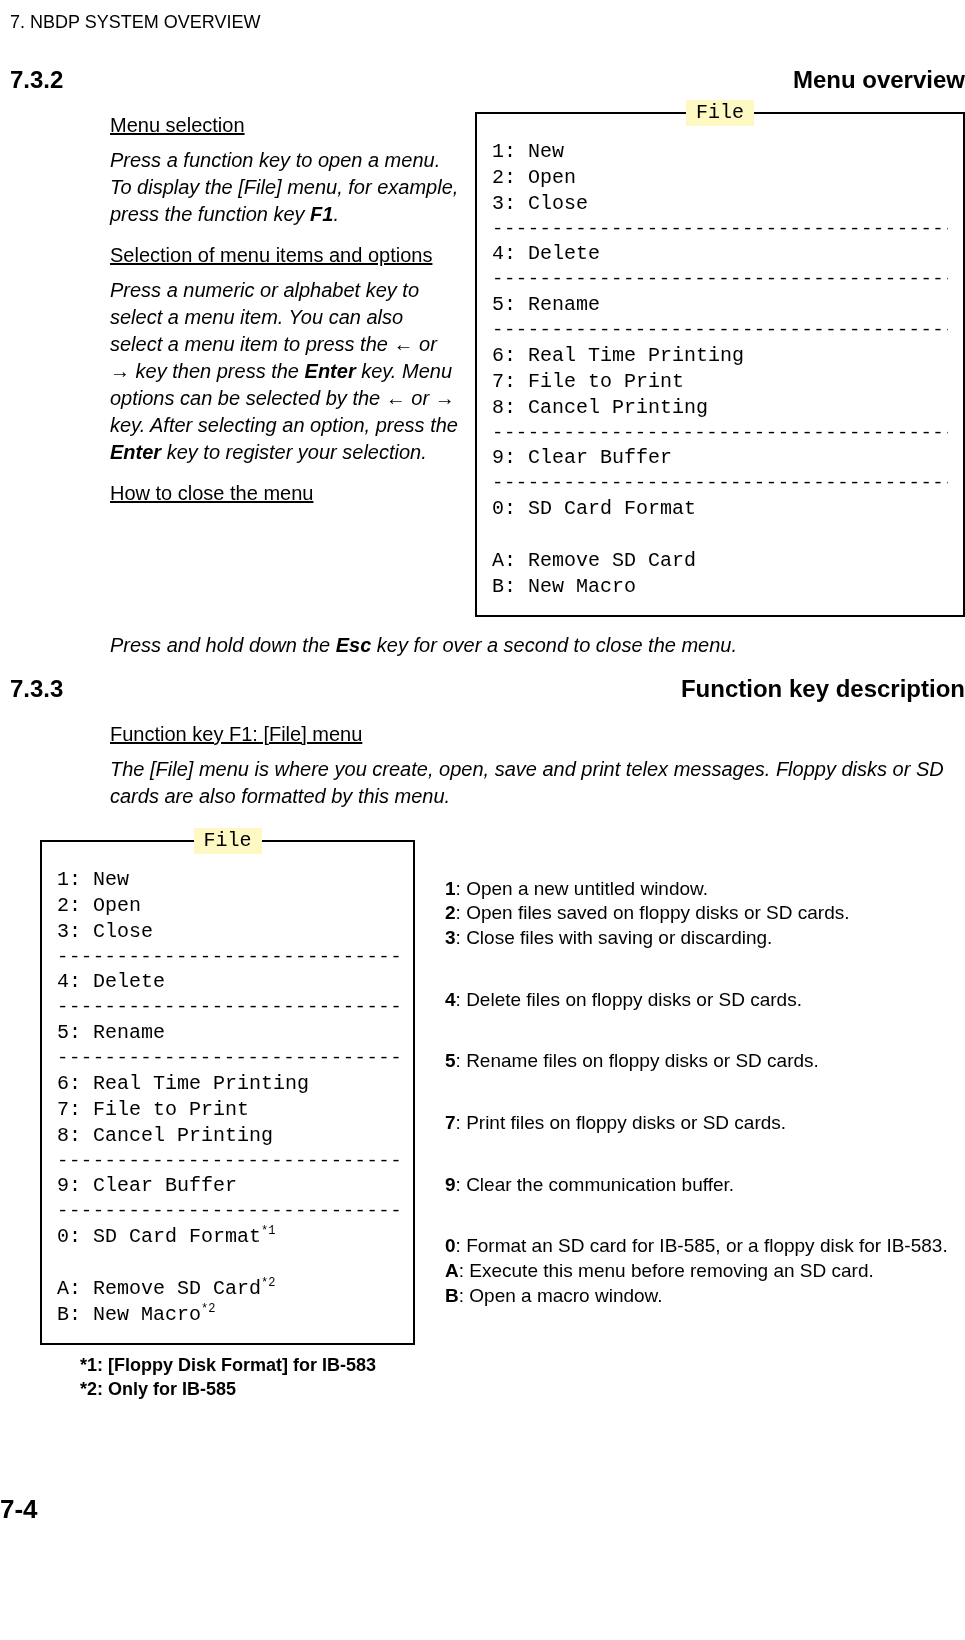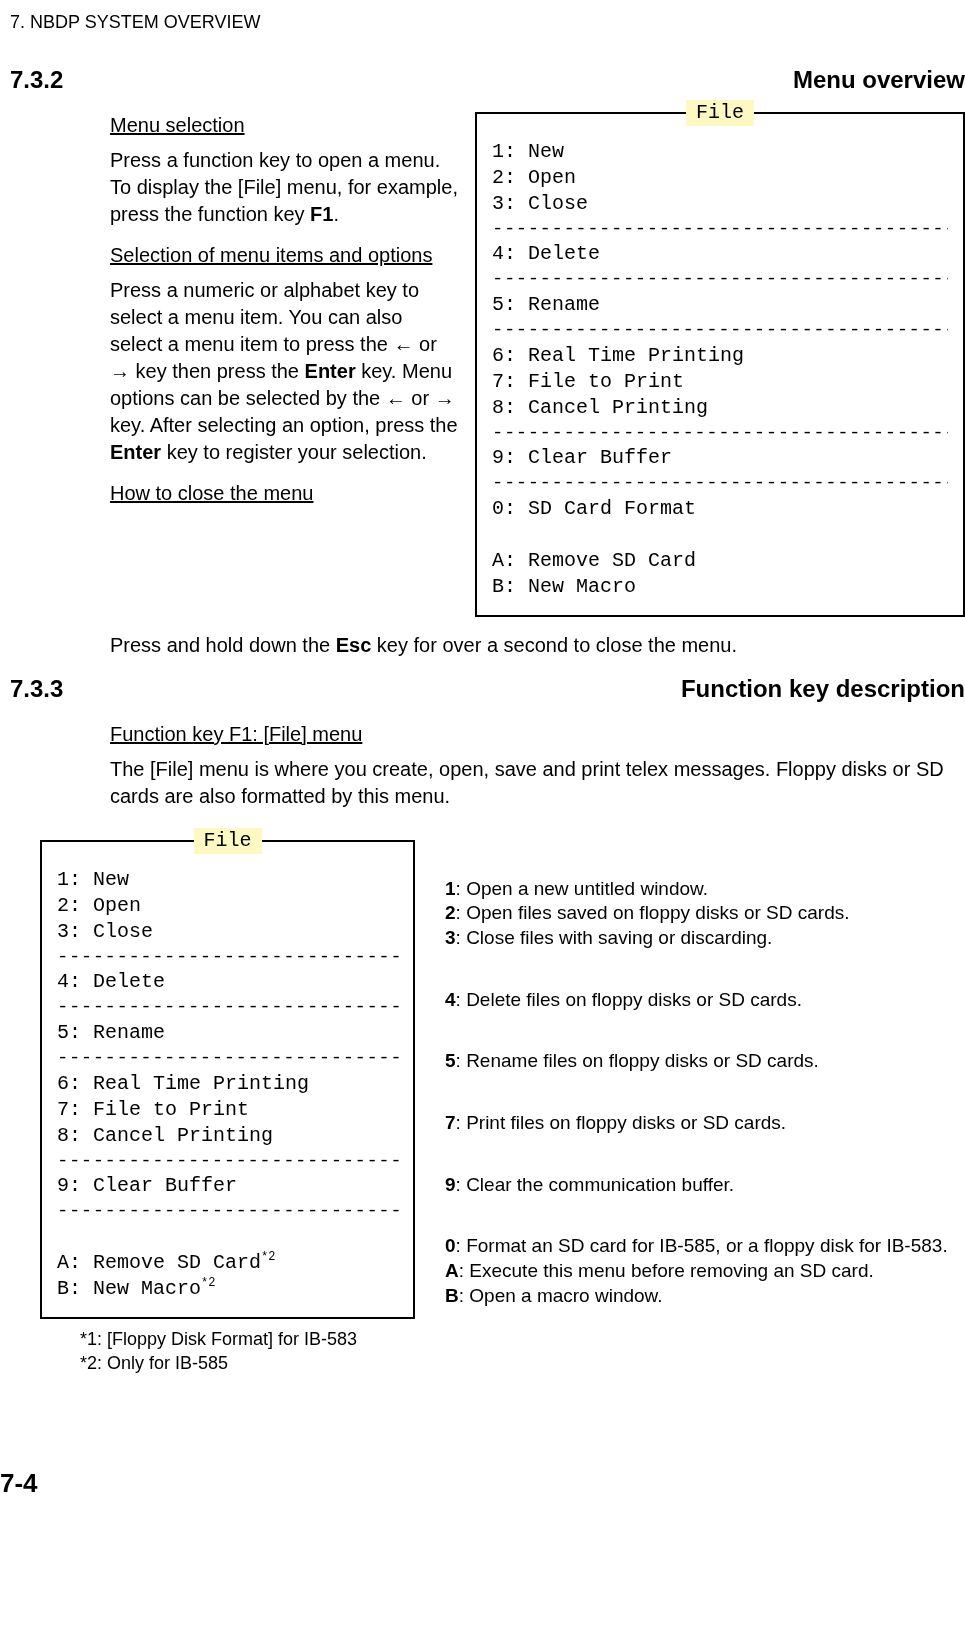--- a/index.html
+++ b/index.html
@@ -10,21 +10,21 @@
     font-size: 20px;
     line-height: 1.35;
     width: 965px;
     padding: 10px 0px 30px 10px;
   }
   .page-header { font-size: 18px; margin-bottom: 30px; }
   .section-num { float: left; width: 90px; font-weight: bold; font-size: 24px; }
   .section-title { font-weight: bold; font-size: 24px; margin-bottom: 15px; text-align: right; }
   .content-block { margin-left: 100px; }
   .sub-heading { font-weight: normal; text-decoration: underline; margin-top: 10px; margin-bottom: 8px; font-size: 20px; }
-  .para { margin-bottom: 14px; }
+  .para { margin-bottom: 14px; font-style: italic; }
   .float-box {
     float: right;
     width: 490px;
     border: 2px solid #000;
     margin: 0 0 15px 15px;
     position: relative;
     padding: 25px 15px 15px 15px;
     font-family: "Courier New", Courier, monospace;
     font-size: 20px;
     line-height: 1.3;
@@ -46,21 +46,21 @@
   .right-col { flex: 1; padding-left: 20px; font-size: 19px; line-height: 1.3; }
   .menu-box2 {
     border: 2px solid #000;
     position: relative;
     padding: 25px 10px 15px 15px;
     font-family: "Courier New", Courier, monospace;
     font-size: 20px;
     line-height: 1.3;
     margin: 0 10px 8px 30px;
   }
-  .notes { font-size: 18px; margin-left: 70px; }
+  .notes { font-size: 18px; margin-left: 70px; font-weight: bold; }
   .sup { font-size: 12px; vertical-align: super; }
   .page-num { font-weight: bold; font-size: 26px; margin-top: 90px; margin-left: -10px; }
   .arrow { font-family: Arial, sans-serif; }
   .desc-block { margin-bottom: 15px; margin-top: 37px; }
 </style>
 </head>
 <body>
 
 <div class="page-header">7.  NBDP SYSTEM OVERVIEW</div>
 
@@ -129,20 +129,21 @@
       <div>4: Delete</div>
       <div class="dashed">-----------------------------------------</div>
       <div>5: Rename</div>
       <div class="dashed">-----------------------------------------</div>
       <div>6: Real Time Printing</div>
       <div>7: File to Print</div>
       <div>8: Cancel Printing</div>
       <div class="dashed">-----------------------------------------</div>
       <div>9: Clear Buffer</div>
       <div class="dashed">-----------------------------------------</div>
+      <div><span>0: SD Card Format</span><span class="sup">*1</span></div>
       <div>&nbsp;</div>
       <div><span>A: Remove SD Card</span><span class="sup">*2</span></div>
       <div><span>B: New Macro</span><span class="sup">*2</span></div>
     </div>
     <div class="notes">
       <div>*1: [Floppy Disk Format] for IB-583</div>
       <div>*2: Only for IB-585</div>
     </div>
   </div>
 

